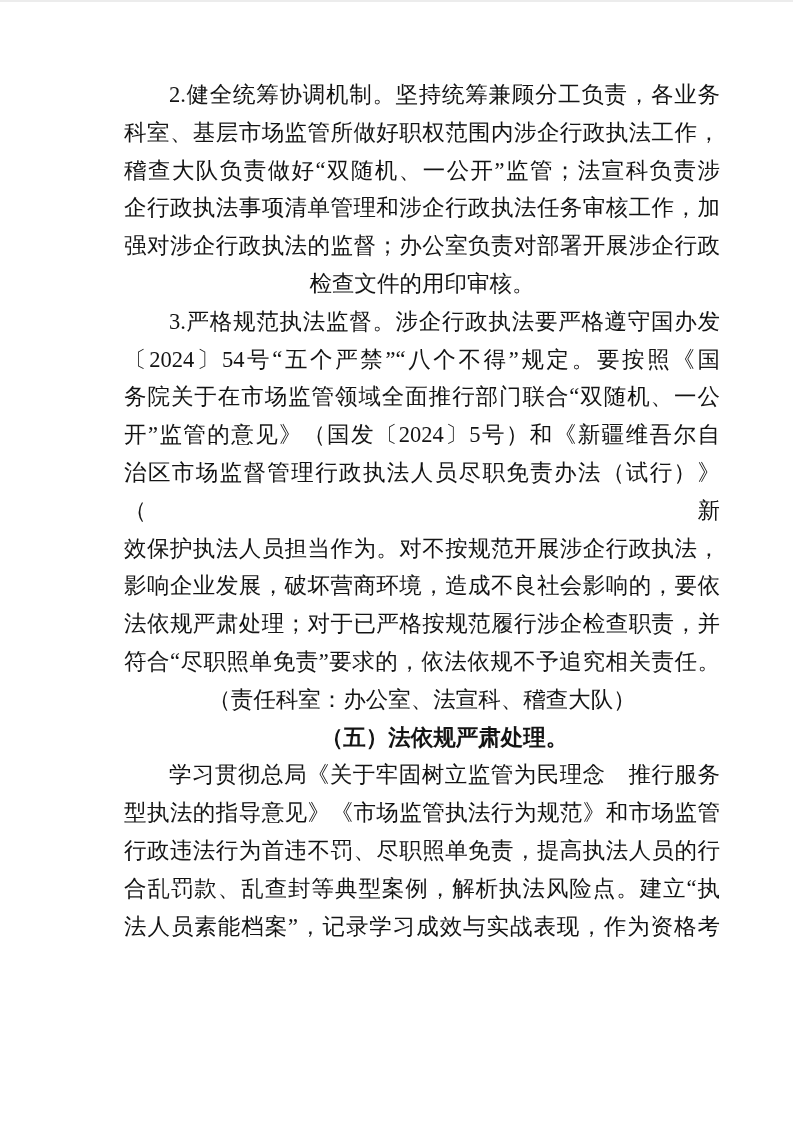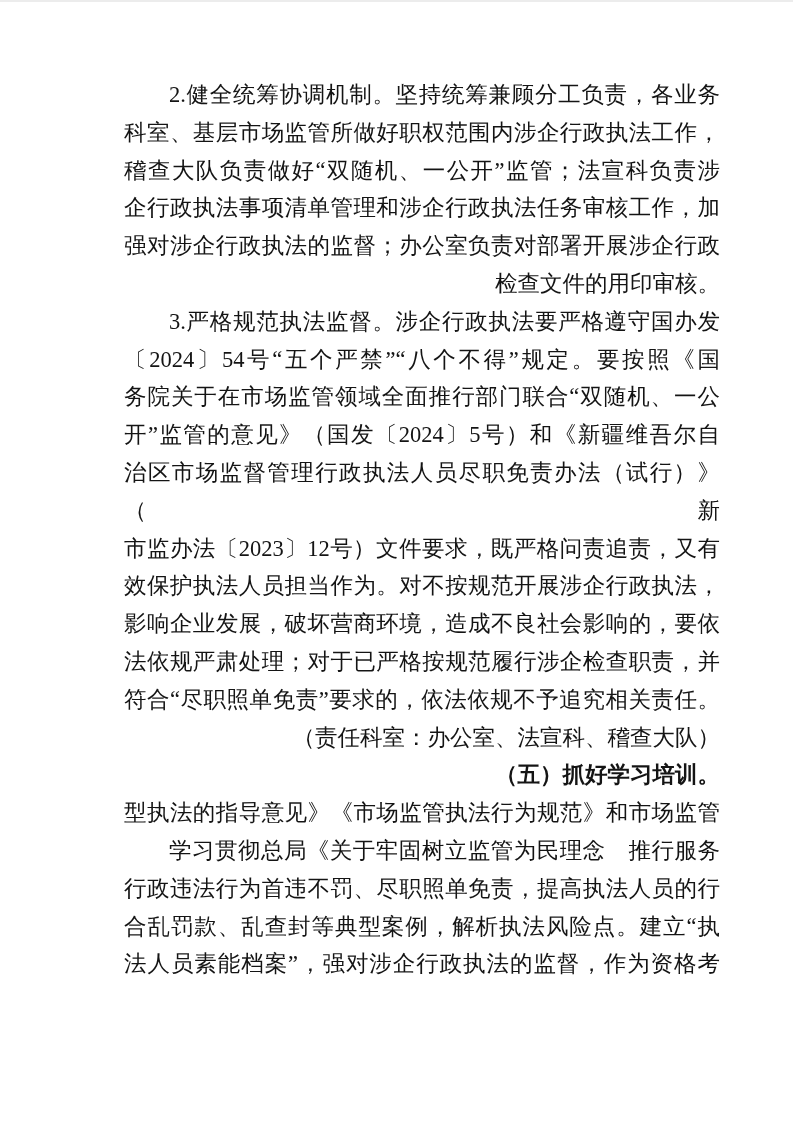--- a/index.html
+++ b/index.html
@@ -33,21 +33,21 @@
     top: 76px;
     width: 596px;
     font-size: 22.5px;
     line-height: 37.8px;
     letter-spacing: 0;
   }
   .para { margin: 0; padding: 0; }
   .para.bold .line { font-weight: 700; }
   .line {
     width: 100%;
-    text-align: right;
+    text-align: center;
     white-space: normal;
     overflow: visible;
   }
   .line.spread {
     text-align: justify;
     text-align-last: justify;
     text-justify: inter-character;
   }
   .line.indent { text-indent: 2em; }
 </style>
@@ -64,31 +64,30 @@
         <div class="line spread">企行政执法事项清单管理和涉企行政执法任务审核工作，加</div>
         <div class="line spread">强对涉企行政执法的监督；办公室负责对部署开展涉企行政</div>
         <div class="line">检查文件的用印审核。</div>
       </div>
       <div class="para">
         <div class="line spread indent">3.严格规范执法监督。涉企行政执法要严格遵守国办发</div>
         <div class="line spread">〔2024〕54号“五个严禁”“八个不得”规定。要按照《国</div>
         <div class="line spread">务院关于在市场监管领域全面推行部门联合“双随机、一公</div>
         <div class="line spread">开”监管的意见》（国发〔2024〕5号）和《新疆维吾尔自</div>
         <div class="line spread">治区市场监督管理行政执法人员尽职免责办法（试行）》（新</div>
-        <div class="line spread">市监办法〔2023〕12号）文件要求，既严格问责追责，又有</div>
         <div class="line spread">效保护执法人员担当作为。对不按规范开展涉企行政执法，</div>
         <div class="line spread">影响企业发展，破坏营商环境，造成不良社会影响的，要依</div>
         <div class="line spread">法依规严肃处理；对于已严格按规范履行涉企检查职责，并</div>
         <div class="line spread">符合“尽职照单免责”要求的，依法依规不予追究相关责任。</div>
         <div class="line">（责任科室：办公室、法宣科、稽查大队）</div>
       </div>
       <div class="para bold">
-        <div class="line indent">（五）抓好学习培训。</div>
+        <div class="line indent">（五）法依规严肃处理。</div>
       </div>
       <div class="para">
+        <div class="line spread indent">学习贯彻总局《关于牢固树立监管为民理念　推行服务</div>
         <div class="line spread">型执法的指导意见》《市场监管执法行为规范》和市场监管</div>
-        <div class="line spread indent">学习贯彻总局《关于牢固树立监管为民理念　推行服务</div>
         <div class="line spread">行政违法行为首违不罚、尽职照单免责，提高执法人员的行</div>
         <div class="line spread">合乱罚款、乱查封等典型案例，解析执法风险点。建立“执</div>
-        <div class="line spread">法人员素能档案”，强对涉企行政执法的监督，作为资格考</div>
+        <div class="line spread">法人员素能档案”，记录学习成效与实战表现，作为资格考</div>
       </div>
     </div>
 </div>
 
 </body></html>

